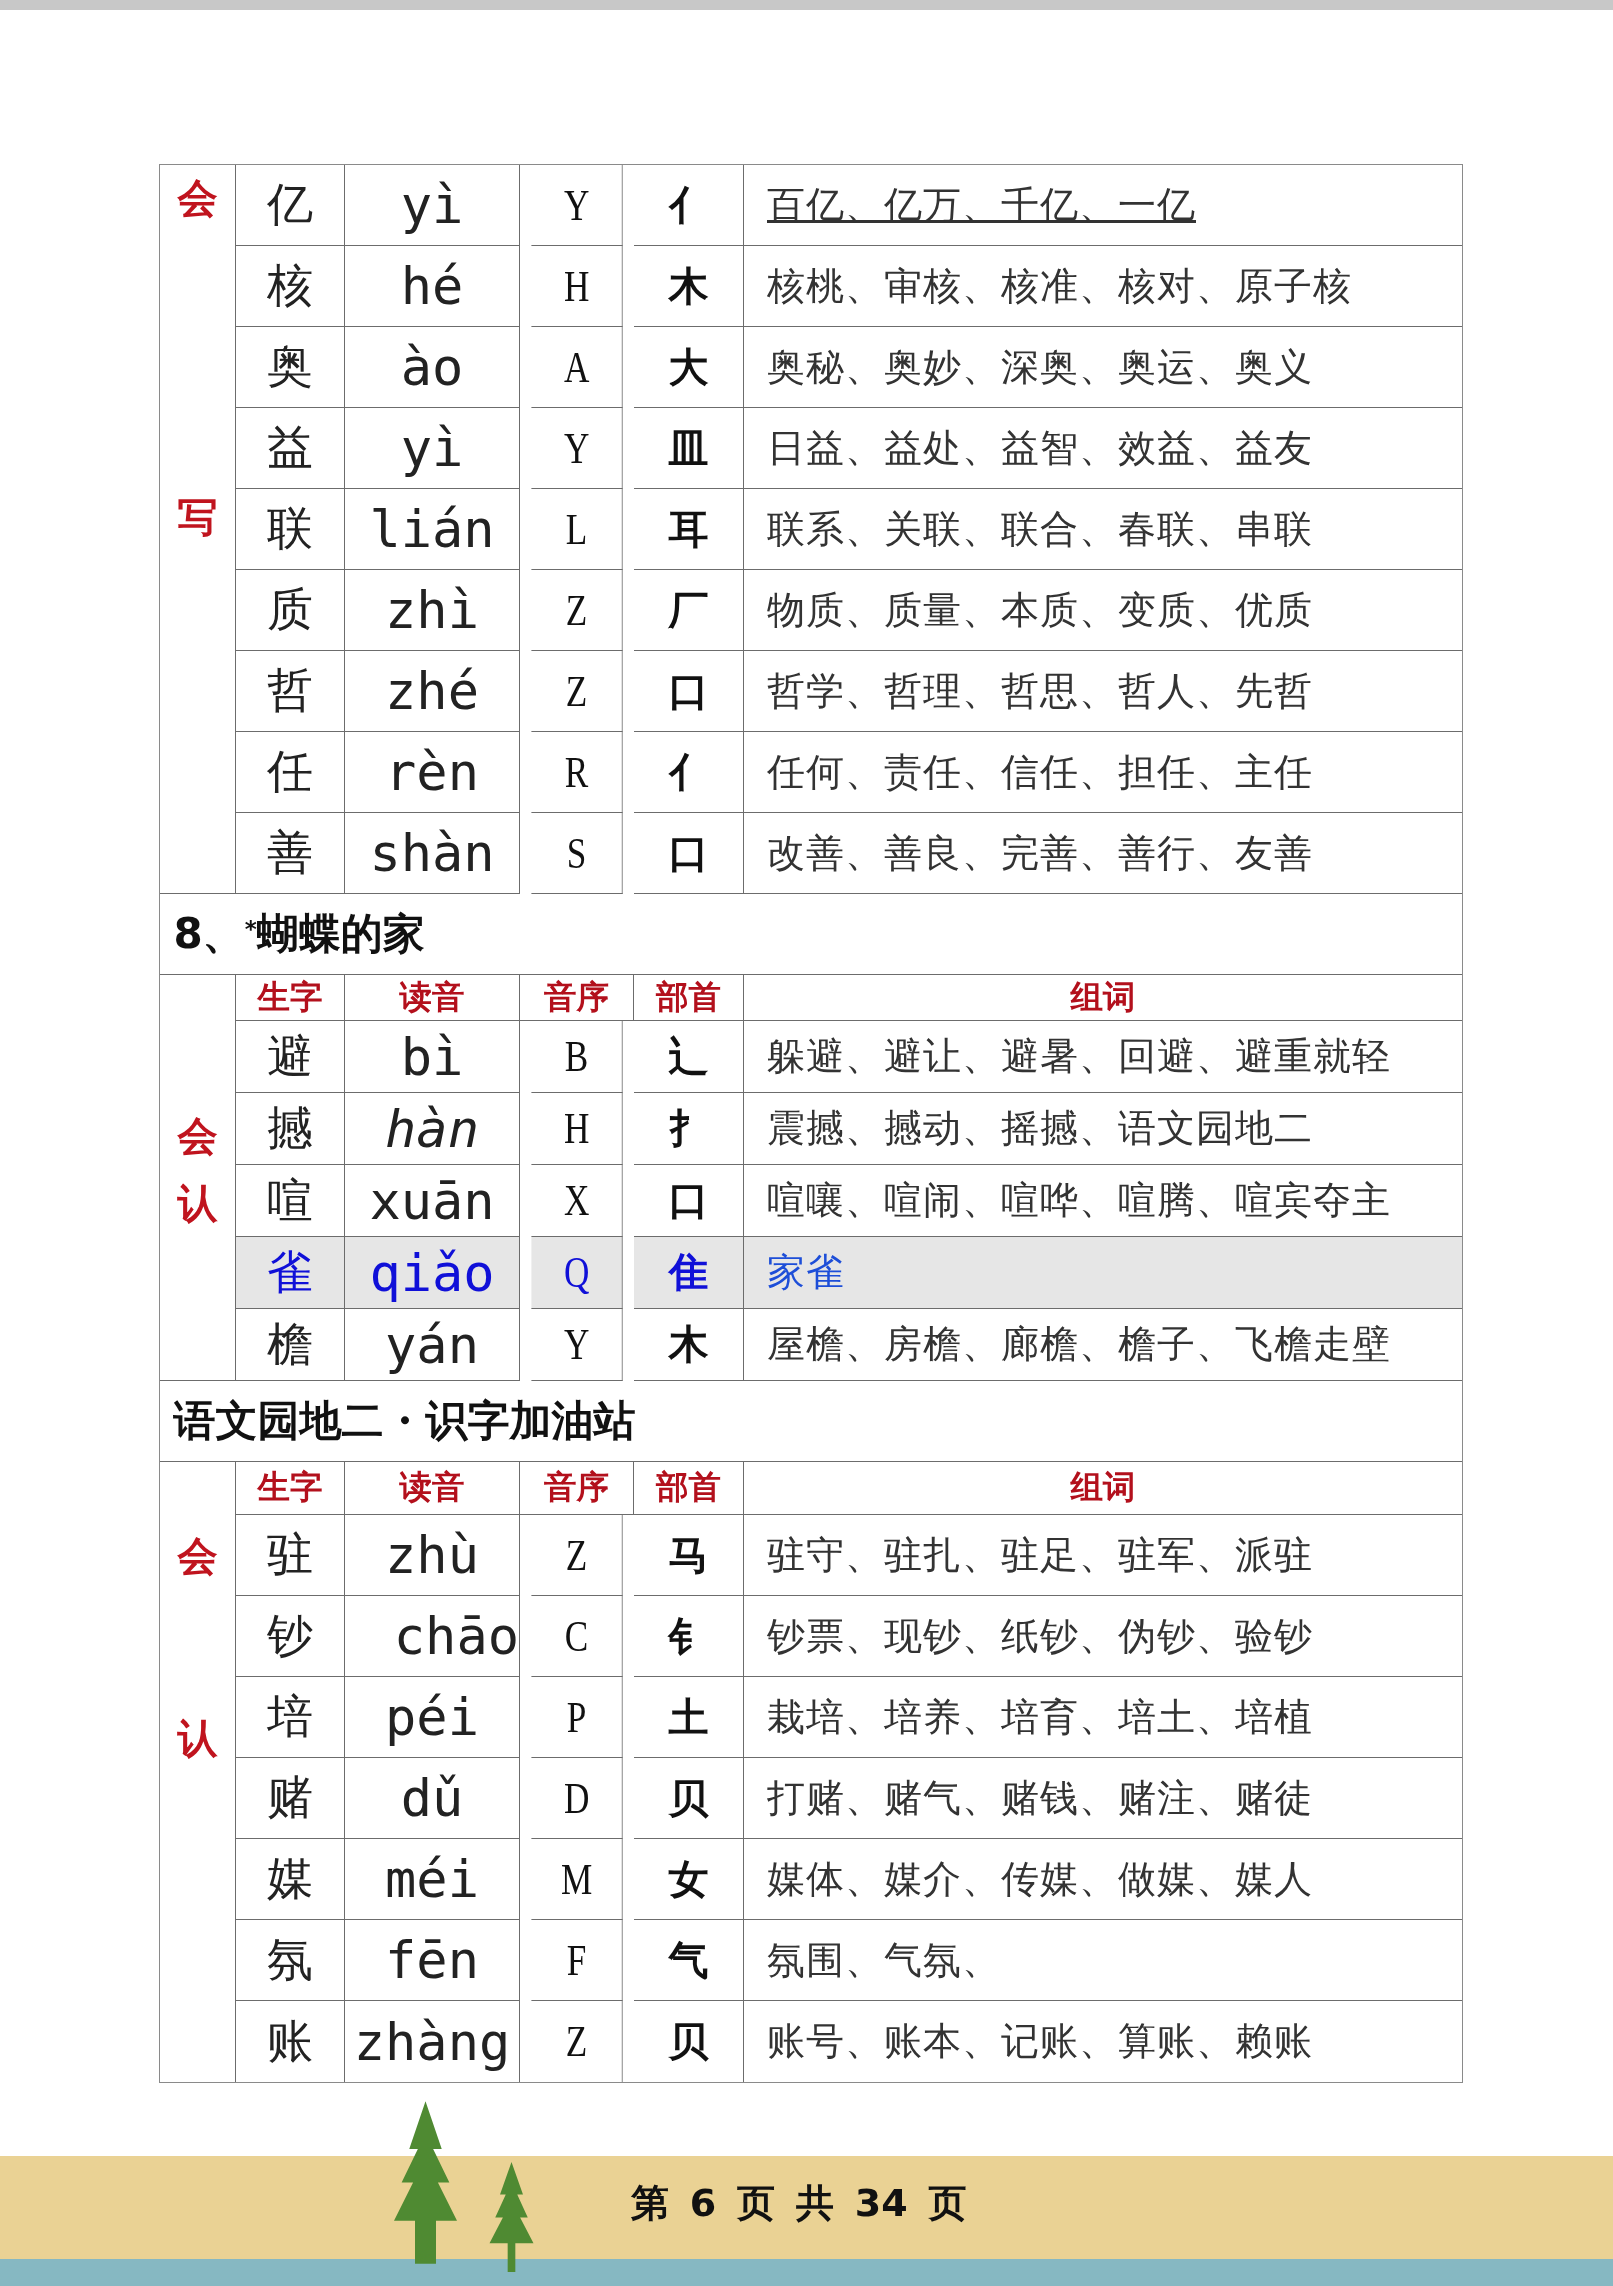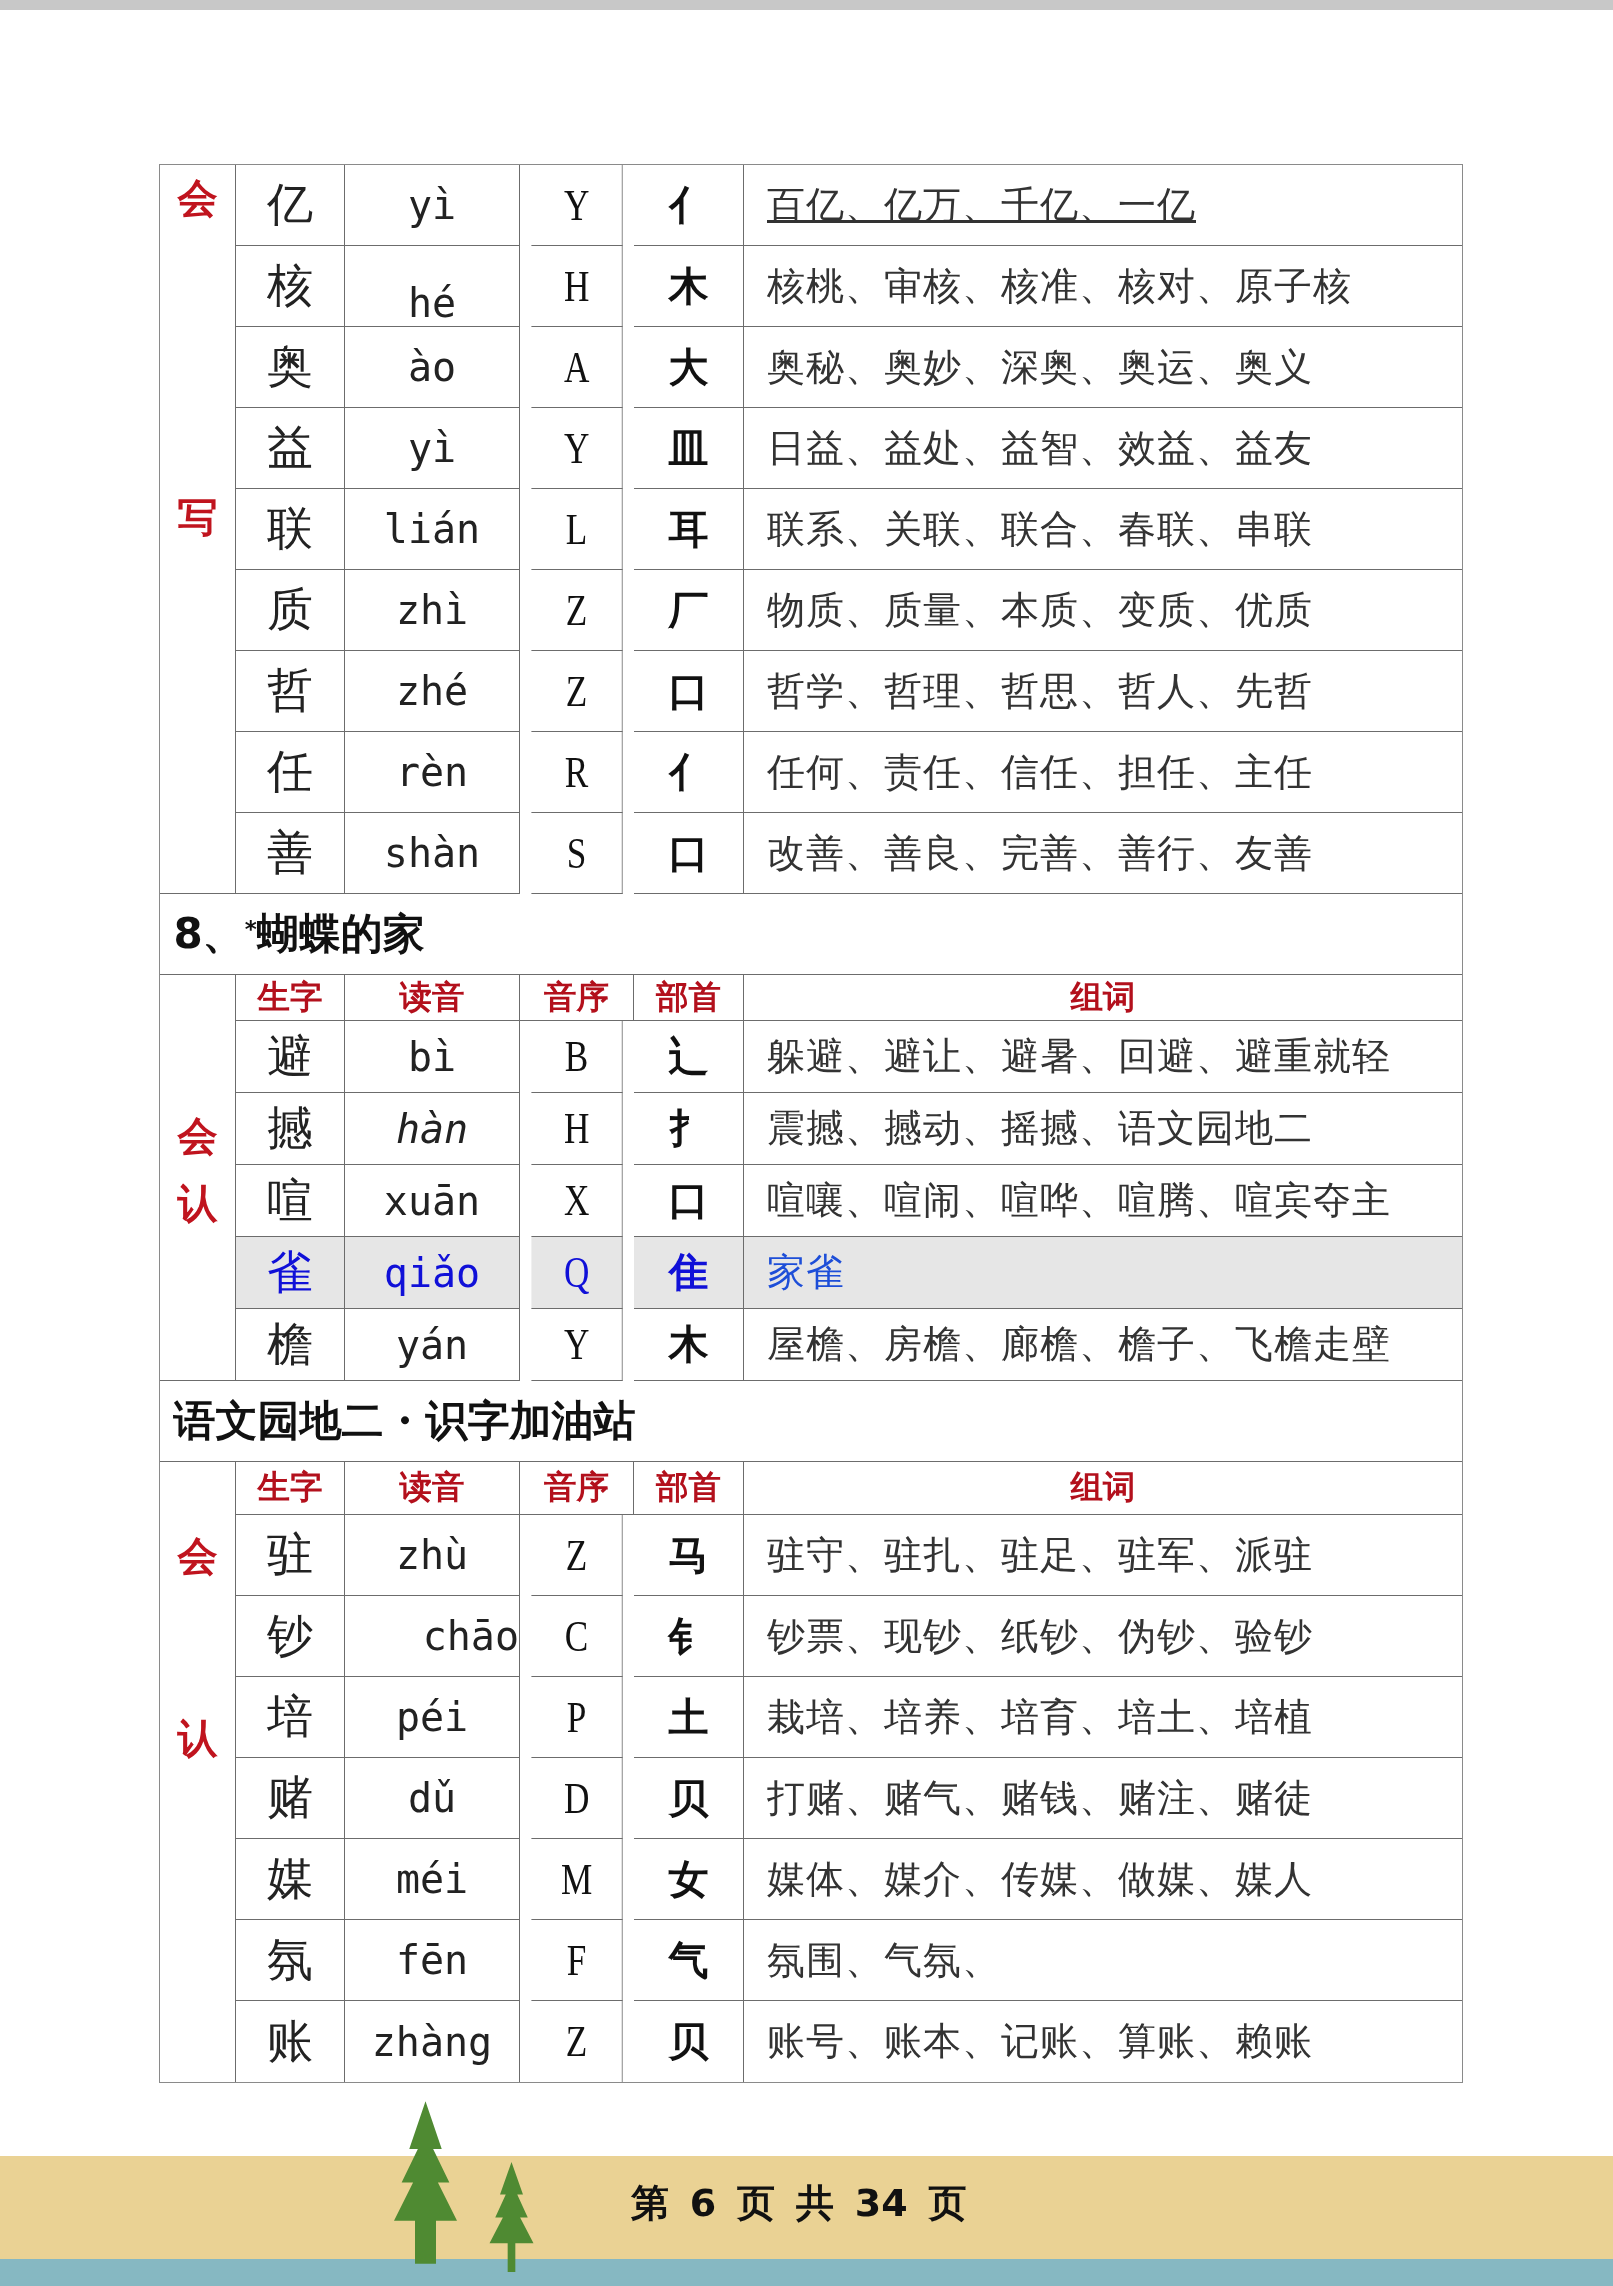--- a/index.html
+++ b/index.html
@@ -7,21 +7,21 @@
   body { position: relative; font-family: "DejaVu Serif", "Liberation Serif", serif; color: #111; }
   .topbar { position: absolute; left: 0; top: 0; width: 1614px; height: 9.6px; background: #c8c8c8; }
 
   .sheet { position: absolute; left: 159px; top: 164px; width: 1304px; border: 1.9px solid #8a8a8a; }
 
   .grid { display: grid; grid-template-columns: 76px 109px 175px 114px 110px 1fr; }
   .cell { border-right: 1.9px solid #6c6c6c; border-bottom: 1.9px solid #6c6c6c; display: flex; align-items: center; justify-content: center; }
   .cell.last { border-right: none; }
   .words { justify-content: flex-start; padding-left: 23px; font-family: "DejaVu Sans", "Liberation Sans", sans-serif; font-size: 38px; color: #333; letter-spacing: 1px; }
   .ch { font-size: 46px; color: #222; }
-  .py { font-size: 40px; color: #222; font-family: "DejaVu Sans Mono", "Liberation Mono", monospace; }
+  .py { font-size: 52px; color: #222; font-family: "DejaVu Sans Mono", "Liberation Mono", monospace; }
   .ord { font-size: 44px; color: #111; font-family: "Liberation Serif", serif; transform: scaleX(0.8); }
   .rad { font-size: 40px; font-weight: bold; color: #111; }
 
   .label-col { grid-row: span var(--span); border-right: 1.9px solid #6c6c6c; border-bottom: 1.9px solid #6c6c6c; position: relative; }
   .lbl { position: absolute; left: 0; width: 75px; text-align: center; color: #c0141e; font-size: 40px; font-weight: bold; font-family: "DejaVu Sans", sans-serif; }
 
   .section-title { height: 81px; border-bottom: 1.9px solid #6c6c6c; display: flex; align-items: center; padding-left: 13.4px; font-size: 42px; font-weight: bold; font-family: "DejaVu Sans", sans-serif; color: #111; }
   .section-title sup { font-size: 23px; vertical-align: top; margin-top: -9.6px; }
 
   .footer-tan { position: absolute; left: 0; top: 2156px; width: 1614px; height: 105px; background: #ead294; }
@@ -52,21 +52,21 @@
       </div>
       <div class="cell rad" style="height: 81px;">
         <span>亻</span>
       </div>
       <div class="cell words last" style="height: 81px; text-decoration: underline;">
         <span>百亿、亿万、千亿、一亿</span>
       </div>
       <div class="cell ch" style="height: 81px;">
         <span>核</span>
       </div>
-      <div class="cell py" style="height: 81px; align-items: flex-end;">
+      <div class="cell py" style="height: 81px;">
         <span>hé</span>
       </div>
       <div class="cell ord" style="height: 81px;">
         <span style="display: inline-block;">H</span>
       </div>
       <div class="cell rad" style="height: 81px;">
         <span>木</span>
       </div>
       <div class="cell words last" style="height: 81px;">
         <span>核桃、审核、核准、核对、原子核</span>

